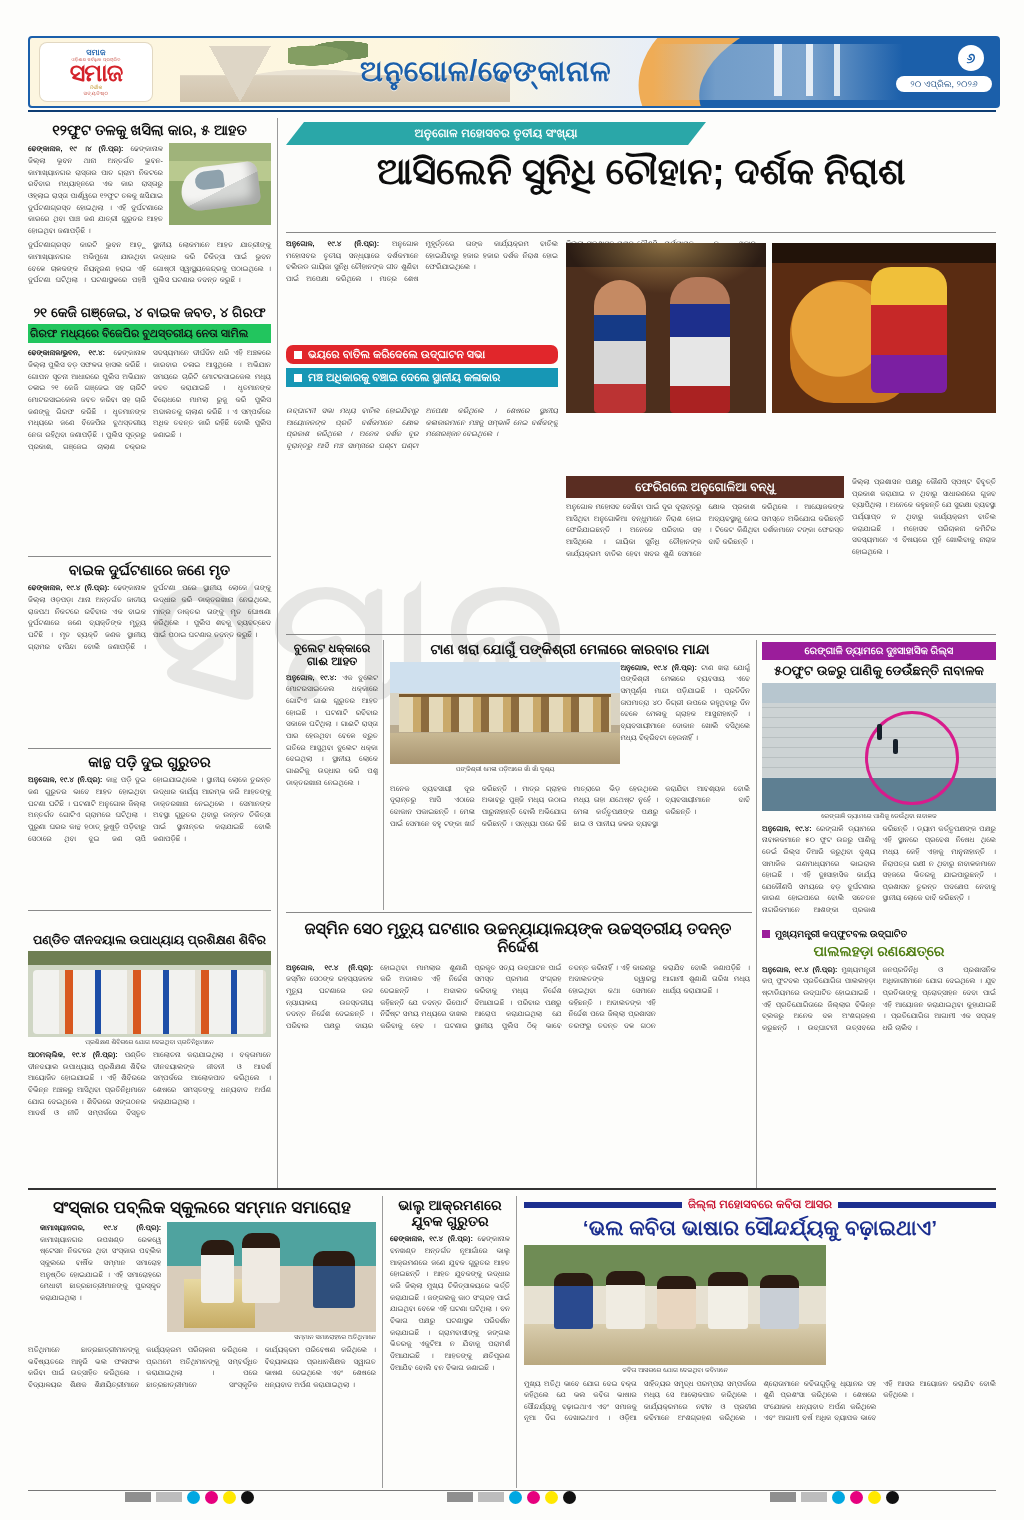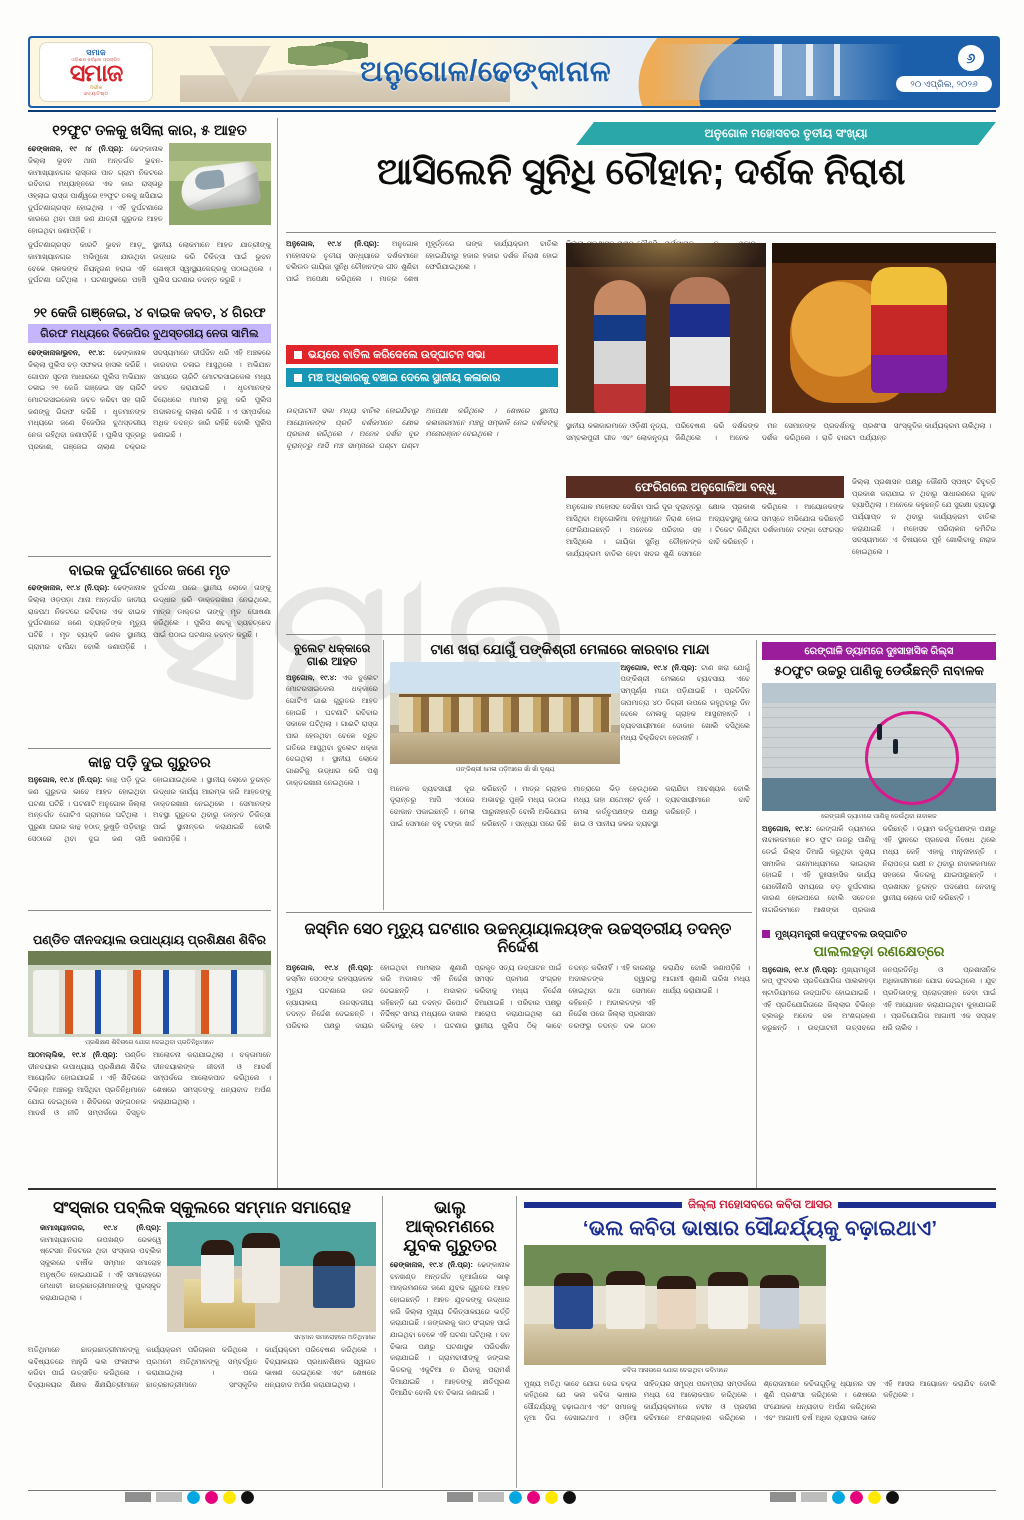--- a/index.html
+++ b/index.html
@@ -91,21 +91,21 @@
     display:flex;align-items:center;justify-content:center;padding:0 7px;white-space:nowrap;
   }
   .rule{position:absolute;background:#0e3d73;}
 
   
   .col{position:absolute;}
   .hl{
     font-weight:bold;color:#0d0d0d;line-height:1.12;text-align:center;
   }
   .subhl{
-    background:#c4b5fd;color:#111;font-weight:bold;text-align:center;
+    background:#22c55e;color:#111;font-weight:bold;text-align:left;
     font-size:11px;padding:3px 2px;line-height:1.2;
   }
   .body{
     font-size:7.2px;line-height:1.62;color:#2a2a2a;text-align:justify;
     word-spacing:.4px;
   }
   .body.cols2{column-count:2;column-gap:7px;}
   .body.cols3{column-count:3;column-gap:7px;}
   .body.cols4{column-count:4;column-gap:7px;}
   .body.cols5{column-count:5;column-gap:7px;}
@@ -298,34 +298,34 @@
     <div class="hl" style="font-size:12.5px;">ପଣ୍ଡିତ ଦୀନଦୟାଲ ଉପାଧ୍ୟାୟ ପ୍ରଶିକ୍ଷଣ ଶିବିର</div>
     <div class="photo ph-group" style="height:86px;margin-top:4px;">
       <div class="heads"></div>
       <div class="row"></div>
     </div>
     <div class="cap">ପ୍ରଶିକ୍ଷଣ ଶିବିରରେ ଯୋଗ ଦେଇଥିବା ପ୍ରତିନିଧିମାନେ</div>
     <div class="body cols2" style="margin-top:3px;"><span class="dl">ଆଠମଲ୍ଲିକ, ୧୯.୪ (ନି.ପ୍ର):</span> <span>ପଣ୍ଡିତ ଦୀନଦୟାଲ ଉପାଧ୍ୟାୟ ପ୍ରଶିକ୍ଷଣ ଶିବିର ଆୟୋଜିତ ହୋଇଯାଇଛି । ଏହି ଶିବିରରେ ବିଭିନ୍ନ ଅଞ୍ଚଳରୁ ଆସିଥିବା ପ୍ରତିନିଧିମାନେ ଯୋଗ ଦେଇଥିଲେ । ଶିବିରରେ ସଙ୍ଗଠନର ଆଦର୍ଶ ଓ ନୀତି ସମ୍ପର୍କରେ ବିସ୍ତୃତ ଆଲୋଚନା କରାଯାଇଥିଲା । ବକ୍ତାମାନେ ଦୀନଦୟାଲଙ୍କ ଜୀବନୀ ଓ ଆଦର୍ଶ ସମ୍ପର୍କରେ ଆଲୋକପାତ କରିଥିଲେ । ଶେଷରେ ସମସ୍ତଙ୍କୁ ଧନ୍ୟବାଦ ଅର୍ପଣ କରାଯାଇଥିଲା ।</span></div>
   </div>
 
   <div class="col" style="left:286px;top:122px;width:710px;">
-    <div style="display:flex;justify-content:flex-end;">
+    <div style="display:flex;justify-content:flex-start;">
       <div class="kicker" style="width:420px;">ଅନୁଗୋଳ ମହୋସବର ତୃତୀୟ ସଂଖ୍ୟା</div>
     </div>
     <div class="hl" style="font-size:37px;margin-top:6px;letter-spacing:-.3px;">ଆସିଲେନି ସୁନିଧି ଚୌହାନ; ଦର୍ଶକ ନିରାଶ</div>
   </div>
 
   <div class="rule" style="left:286px;top:232px;width:710px;height:1px;background:#888;"></div>
 
   <div class="col" style="left:286px;top:238px;width:272px;">
     <div class="body cols2"><span class="dl">ଅନୁଗୋଳ, ୧୯.୪ (ନି.ପ୍ର):</span> <span>ଅନୁଗୋଳ ମହୋସବର ତୃତୀୟ ସନ୍ଧ୍ୟାରେ ଦର୍ଶକମାନେ ବଲିଉଡ ଗାୟିକା ସୁନିଧି ଚୌହାନଙ୍କ ଗୀତ ଶୁଣିବା ପାଇଁ ଅପେକ୍ଷା କରିଥିଲେ । ମାତ୍ର ଶେଷ ମୁହୂର୍ତ୍ତରେ ତାଙ୍କ କାର୍ଯ୍ୟକ୍ରମ ବାତିଲ ହୋଇଯିବାରୁ ହଜାର ହଜାର ଦର୍ଶକ ନିରାଶ ହୋଇ ଫେରିଯାଇଥିଲେ ।</span></div>
   </div>
 
   <div class="col" style="left:286px;top:345px;width:272px;">
-    <div class="bullet-box" style="background:#e1262b;">
+    <div class="bullet-box" style="background:#e1262b;border-radius:7px;">
       <span class="sq"></span>
       <span>ଭୟରେ ବାତିଲ କରିଦେଲେ ଉଦ୍‌ଘାଟନ ସଭା</span>
     </div>
     <div class="bullet-box" style="background:#1797b5;">
       <span class="sq"></span>
       <span>ମଞ୍ଚ ଅଧିକାରକୁ ବଞ୍ଚାଇ ଦେଲେ ସ୍ଥାନୀୟ କଳାକାର</span>
     </div>
   </div>
 
   <div class="col" style="left:286px;top:405px;width:272px;">
@@ -340,23 +340,20 @@
     <div class="glow"></div>
     <div class="f f1"></div>
     <div class="f f2"></div>
   </div>
 
   <div class="photo ph-lion" style="position:absolute;left:772px;top:243px;width:224px;height:170px;">
     <div class="lion"></div>
     <div class="rider"></div>
   </div>
 
-  <div class="col" style="left:566px;top:420px;width:430px;">
-    <div class="body cols4" style="height:50px;overflow:hidden;">ସ୍ଥାନୀୟ କଳାକାରମାନେ ଓଡ଼ିଶୀ ନୃତ୍ୟ, ସମ୍ବଲପୁରୀ ଗୀତ ଏବଂ ଲୋକନୃତ୍ୟ ପରିବେଷଣ କରି ଦର୍ଶକଙ୍କ ମନ ଜିଣିଥିଲେ । ଅନେକ ଦର୍ଶକ ସେମାନଙ୍କ ପ୍ରଦର୍ଶନକୁ ପ୍ରଶଂସା କରିଥିଲେ । ରାତି ବାରଟା ପର୍ଯ୍ୟନ୍ତ ସାଂସ୍କୃତିକ କାର୍ଯ୍ୟକ୍ରମ ଚାଲିଥିଲା ।</div>
-  </div>
 
   <div class="col" style="left:566px;top:476px;width:278px;">
     <div class="band" style="background:#5a2d22;">ଫେରିଗଲେ ଅନୁଗୋଳିଆ ବନ୍ଧୁ</div>
     <div class="body cols2" style="margin-top:3px;height:140px;overflow:hidden;">ଅନୁଗୋଳ ମହୋସବ ଦେଖିବା ପାଇଁ ଦୂର ଦୂରାନ୍ତରୁ ଆସିଥିବା ଅନୁଗୋଳିଆ ବନ୍ଧୁମାନେ ନିରାଶ ହୋଇ ଫେରିଯାଇଛନ୍ତି । ଅନେକେ ପରିବାର ସହ ଆସିଥିଲେ । ଗାୟିକା ସୁନିଧି ଚୌହାନଙ୍କ କାର୍ଯ୍ୟକ୍ରମ ବାତିଲ ହେବା ଖବର ଶୁଣି ସେମାନେ କ୍ଷୋଭ ପ୍ରକାଶ କରିଥିଲେ । ଆୟୋଜକଙ୍କ ଅବ୍ୟବସ୍ଥାକୁ ନେଇ ସମସ୍ତେ ଅଭିଯୋଗ କରିଛନ୍ତି । ଟିକେଟ କିଣିଥିବା ଦର୍ଶକମାନେ ଟଙ୍କା ଫେରସ୍ତ ଦାବି କରିଛନ୍ତି ।</div>
   </div>
 
   <div class="col" style="left:852px;top:476px;width:144px;">
     <div class="body" style="height:150px;overflow:hidden;">ଜିଲ୍ଲା ପ୍ରଶାସନ ପକ୍ଷରୁ କୌଣସି ସ୍ପଷ୍ଟ ବିବୃତ୍ତି ପ୍ରକାଶ କରାଯାଇ ନ ଥିବାରୁ ସାଧାରଣରେ ଗୁଜବ ବ୍ୟାପିଥିଲା । ଅନେକେ କହୁଛନ୍ତି ଯେ ସୁରକ୍ଷା ବ୍ୟବସ୍ଥା ପର୍ଯ୍ୟାପ୍ତ ନ ଥିବାରୁ କାର୍ଯ୍ୟକ୍ରମ ବାତିଲ କରାଯାଇଛି । ମହୋସବ ପରିଚାଳନା କମିଟିର ସଦସ୍ୟମାନେ ଏ ବିଷୟରେ ମୁହଁ ଖୋଲିବାକୁ ନାରାଜ ହୋଇଥିଲେ ।</div>
   </div>
 
@@ -434,21 +431,21 @@
           <div class="p2"></div>
           <div class="p3"></div>
         </div>
       </div>
     </div>
     <div class="cap" style="text-align:right;">ସମ୍ମାନ ସମାରୋହରେ ଅତିଥିମାନେ</div>
     <div class="body cols3" style="margin-top:3px;height:148px;overflow:hidden;"><span>ଅତିଥିମାନେ ଛାତ୍ରଛାତ୍ରୀମାନଙ୍କୁ ଭବିଷ୍ୟତରେ ଆହୁରି ଭଲ ଫଳାଫଳ କରିବା ପାଇଁ ଉତ୍ସାହିତ କରିଥିଲେ । ବିଦ୍ୟାଳୟର ଶିକ୍ଷକ ଶିକ୍ଷୟିତ୍ରୀମାନେ କାର୍ଯ୍ୟକ୍ରମ ପରିଚାଳନା କରିଥିଲେ ।</span> <span>ପ୍ରଥମେ ଅତିଥିମାନଙ୍କୁ ସମ୍ବର୍ଦ୍ଧିତ କରାଯାଇଥିଲା । ପରେ ଛାତ୍ରଛାତ୍ରୀମାନେ ସାଂସ୍କୃତିକ କାର୍ଯ୍ୟକ୍ରମ ପରିବେଷଣ କରିଥିଲେ । ବିଦ୍ୟାଳୟର ପ୍ରଧାନଶିକ୍ଷକ ସ୍ୱାଗତ ଭାଷଣ ଦେଇଥିଲେ ଏବଂ ଶେଷରେ ଧନ୍ୟବାଦ ଅର୍ପଣ କରାଯାଇଥିଲା ।</span></div>
   </div>
 
   <div class="col" style="left:390px;top:1198px;width:120px;">
-    <div class="hl" style="font-size:17px;">ଭାଲୁ ଆକ୍ରମଣରେ ଯୁବକ ଗୁରୁତର</div>
+    <div class="hl" style="font-size:14px;">ଭାଲୁ ଆକ୍ରମଣରେ ଯୁବକ ଗୁରୁତର</div>
     <div class="body" style="margin-top:4px;height:272px;overflow:hidden;"><span class="dl">ଢେଙ୍କାନାଳ, ୧୯.୪ (ନି.ପ୍ର):</span> <span>ଢେଙ୍କାନାଳ ବନଖଣ୍ଡ ଅନ୍ତର୍ଗତ ନୂଆଗାଁରେ ଭାଲୁ ଆକ୍ରମଣରେ ଜଣେ ଯୁବକ ଗୁରୁତର ଆହତ ହୋଇଛନ୍ତି । ଆହତ ଯୁବକଙ୍କୁ ଉଦ୍ଧାର କରି ଜିଲ୍ଲା ମୁଖ୍ୟ ଚିକିତ୍ସାଳୟରେ ଭର୍ତ୍ତି କରାଯାଇଛି । ଜଙ୍ଗଲକୁ କାଠ ସଂଗ୍ରହ ପାଇଁ ଯାଇଥିବା ବେଳେ ଏହି ଘଟଣା ଘଟିଥିଲା ।</span> <span>ବନ ବିଭାଗ ପକ୍ଷରୁ ଘଟଣାସ୍ଥଳ ପରିଦର୍ଶନ କରାଯାଇଛି । ଗ୍ରାମବାସୀଙ୍କୁ ଜଙ୍ଗଲ ଭିତରକୁ ଏକୁଟିଆ ନ ଯିବାକୁ ପରାମର୍ଶ ଦିଆଯାଇଛି । ଆହତଙ୍କୁ କ୍ଷତିପୂରଣ ଦିଆଯିବ ବୋଲି ବନ ବିଭାଗ ଜଣାଇଛି ।</span></div>
   </div>
 
   <div class="col" style="left:524px;top:1198px;width:472px;">
     <div class="band-rule">
       <div class="bar" style="background:#1c2f8f;"></div>
       <div class="txt" style="color:#c8102e;">ଜିଲ୍ଲା ମହୋସବରେ କବିତା ଆସର</div>
       <div class="bar" style="background:#1c2f8f;"></div>
     </div>
     <div class="hl" style="font-size:21px;color:#1c2f8f;margin-top:5px;">‘ଭଲ କବିତା ଭାଷାର ସୌନ୍ଦର୍ଯ୍ୟକୁ ବଢ଼ାଇଥାଏ’</div>

